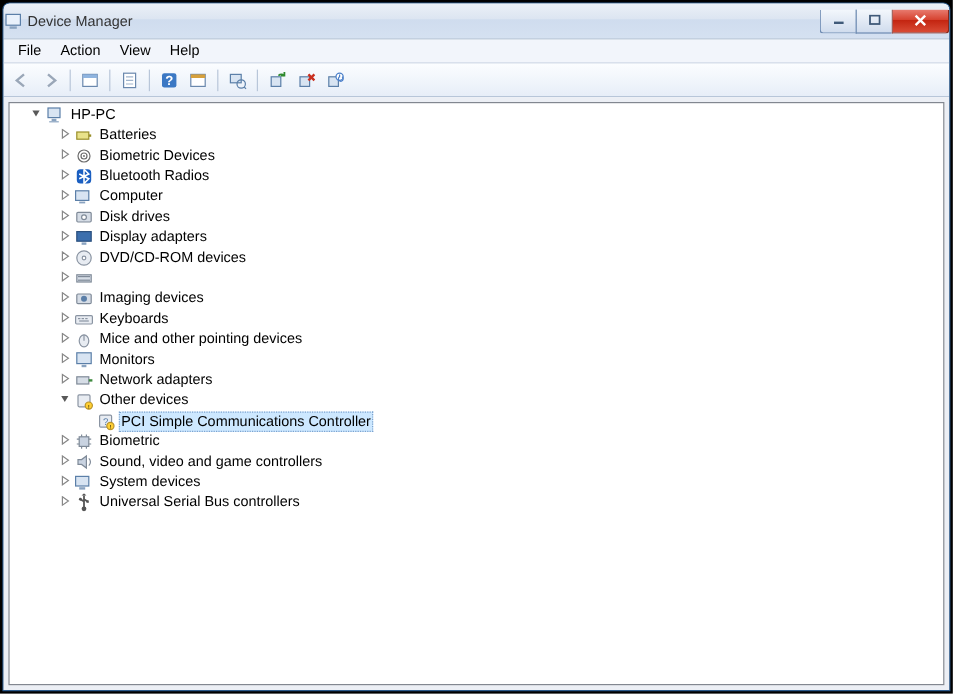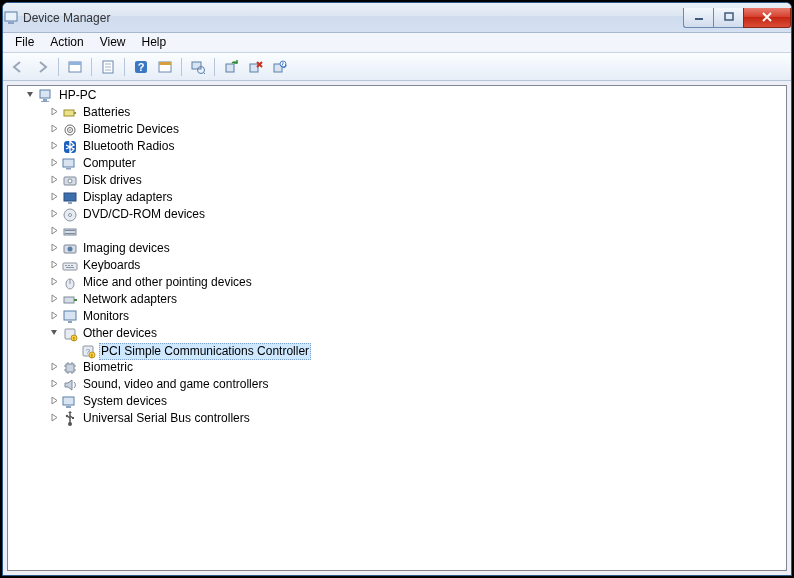--- a/index.html
+++ b/index.html
@@ -378,39 +378,39 @@
               <span class="node-label">Mice and other pointing devices</span>
             </div>
             <div class="node lvl2">
               <span class="expander">
                 <svg width="9" height="9">
                   <path d="M2 1 L7 4.5 L2 8 Z" fill="none" stroke="#888" stroke-width="1"></path>
                 </svg>
               </span>
               <span class="node-icon">
                 <svg width="16" height="16" viewBox="0 0 16 16">
+                  <rect x="2" y="2" width="12" height="9" fill="#d8e4f2" stroke="#5b7fa8"></rect>
+                  <rect x="6" y="12" width="4" height="2" fill="#8aa3c0"></rect>
+                </svg>
+              </span>
+              <span class="node-label">Monitors</span>
+            </div>
+            <div class="node lvl2">
+              <span class="expander">
+                <svg width="9" height="9">
+                  <path d="M2 1 L7 4.5 L2 8 Z" fill="none" stroke="#888" stroke-width="1"></path>
+                </svg>
+              </span>
+              <span class="node-icon">
+                <svg width="16" height="16" viewBox="0 0 16 16">
                   <rect x="2" y="5" width="10" height="6" fill="#d6dde6" stroke="#7f8a98"></rect>
                   <rect x="12" y="7" width="3" height="2" fill="#3f8a3f"></rect>
                 </svg>
               </span>
               <span class="node-label">Network adapters</span>
-            </div>
-            <div class="node lvl2">
-              <span class="expander">
-                <svg width="9" height="9">
-                  <path d="M2 1 L7 4.5 L2 8 Z" fill="none" stroke="#888" stroke-width="1"></path>
-                </svg>
-              </span>
-              <span class="node-icon">
-                <svg width="16" height="16" viewBox="0 0 16 16">
-                  <rect x="2" y="2" width="12" height="9" fill="#d8e4f2" stroke="#5b7fa8"></rect>
-                  <rect x="6" y="12" width="4" height="2" fill="#8aa3c0"></rect>
-                </svg>
-              </span>
-              <span class="node-label">Monitors</span>
             </div>
             <div class="node lvl2">
               <span class="expander">
                 <svg width="9" height="9">
                   <path d="M1 2 L7 2 L4 7 Z" fill="#595959"></path>
                 </svg>
               </span>
               <span class="node-icon">
                 <svg width="16" height="16" viewBox="0 0 16 16">
                   <rect x="3" y="3" width="10" height="10" rx="1" fill="#e8ecf2" stroke="#8a94a2"></rect>

